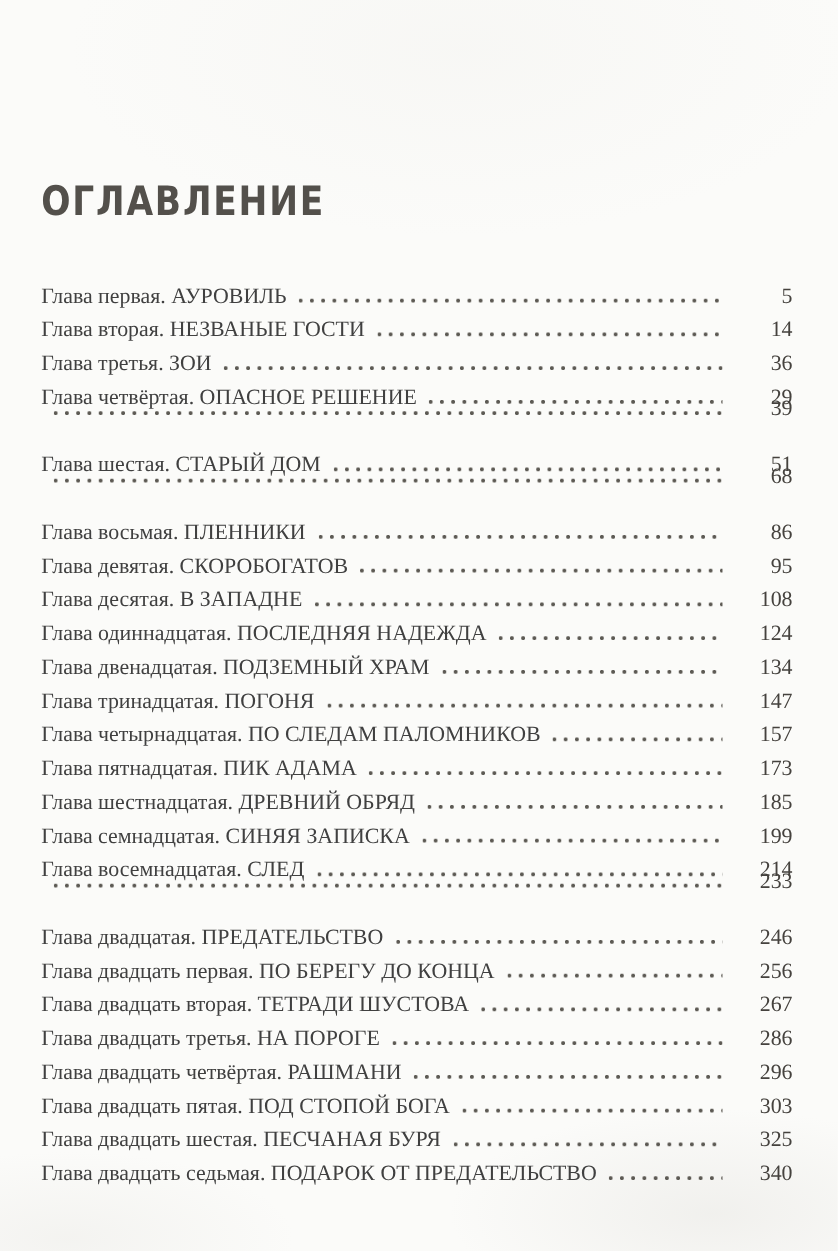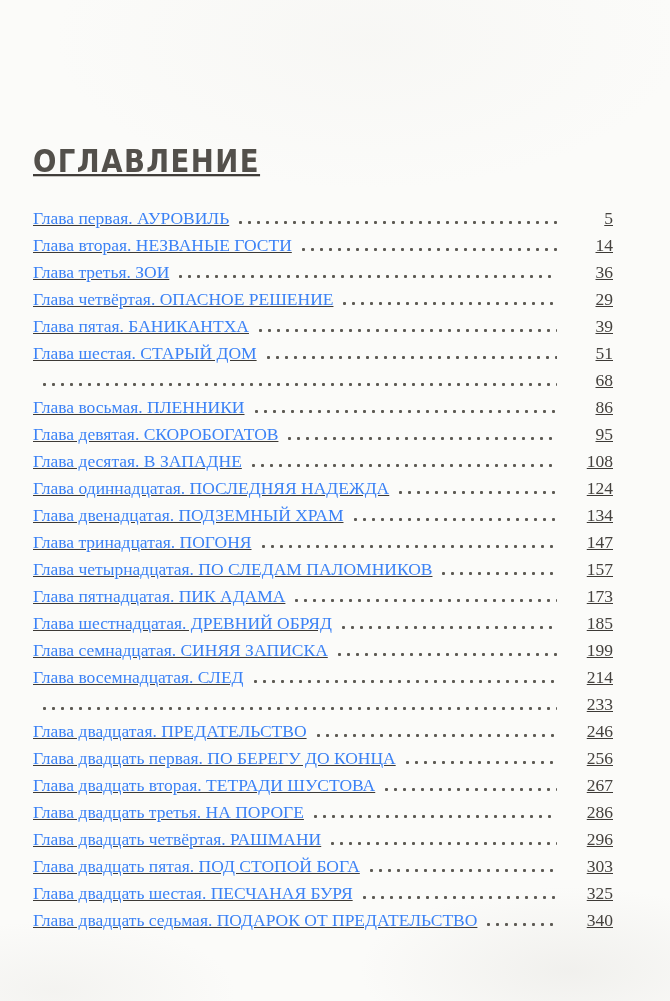--- a/index.html
+++ b/index.html
@@ -18,22 +18,21 @@
       radial-gradient(ellipse 420px 200px at 55% 4%, rgba(222,220,214,0.12), rgba(222,220,214,0) 75%);
     font-family: "Liberation Serif", serif;
     color: #3d3a36;
   }
 
   .page {
     position: relative;
     width: 100%;
     height: 100%;
     box-sizing: border-box;
-    padding: 143px 57px 0 33px;
-    text-decoration: underline;
+    padding: 143px 36px 0 33px;
   }
 
   .toc-title {
     font-family: "DejaVu Sans", sans-serif;
     font-weight: bold;
     font-size: 29px;
     letter-spacing: 1.5px;
     color: #53504b;
     transform: scale(0.95, 1.12);
     transform-origin: left bottom;
@@ -49,21 +48,22 @@
   .toc-row {
     display: flex;
     align-items: baseline;
     height: 27px;
     font-size: 17.5px;
     line-height: 27px;
   }
 
   .toc-label {
     white-space: nowrap;
-    color: #3b82f6;
+    color: #404040;
+    margin-top: 18px;
   }
 
   .toc-leader {
     flex: 1;
     min-width: 18px;
     height: 13px; 
     margin: 0 16px 0 10px;
     background-image: radial-gradient(circle at 1.5px 1.5px, #5d5a54 1.25px, rgba(93,90,84,0) 1.9px);
     background-repeat: repeat-x;
     background-position: left bottom;
@@ -104,21 +104,20 @@
         <span class="toc-page">36</span>
       </div>
 
       <div class="toc-row">
         <span class="toc-label">Глава четвёртая. ОПАСНОЕ РЕШЕНИЕ</span>
         <span class="toc-leader"></span>
         <span class="toc-page">29</span>
       </div>
 
       <div class="toc-row">
-        <span class="toc-label">Глава пятая. БАНИКАНТХА</span>
         <span class="toc-leader"></span>
         <span class="toc-page">39</span>
       </div>
 
       <div class="toc-row">
         <span class="toc-label">Глава шестая. СТАРЫЙ ДОМ</span>
         <span class="toc-leader"></span>
         <span class="toc-page">51</span>
       </div>
 

